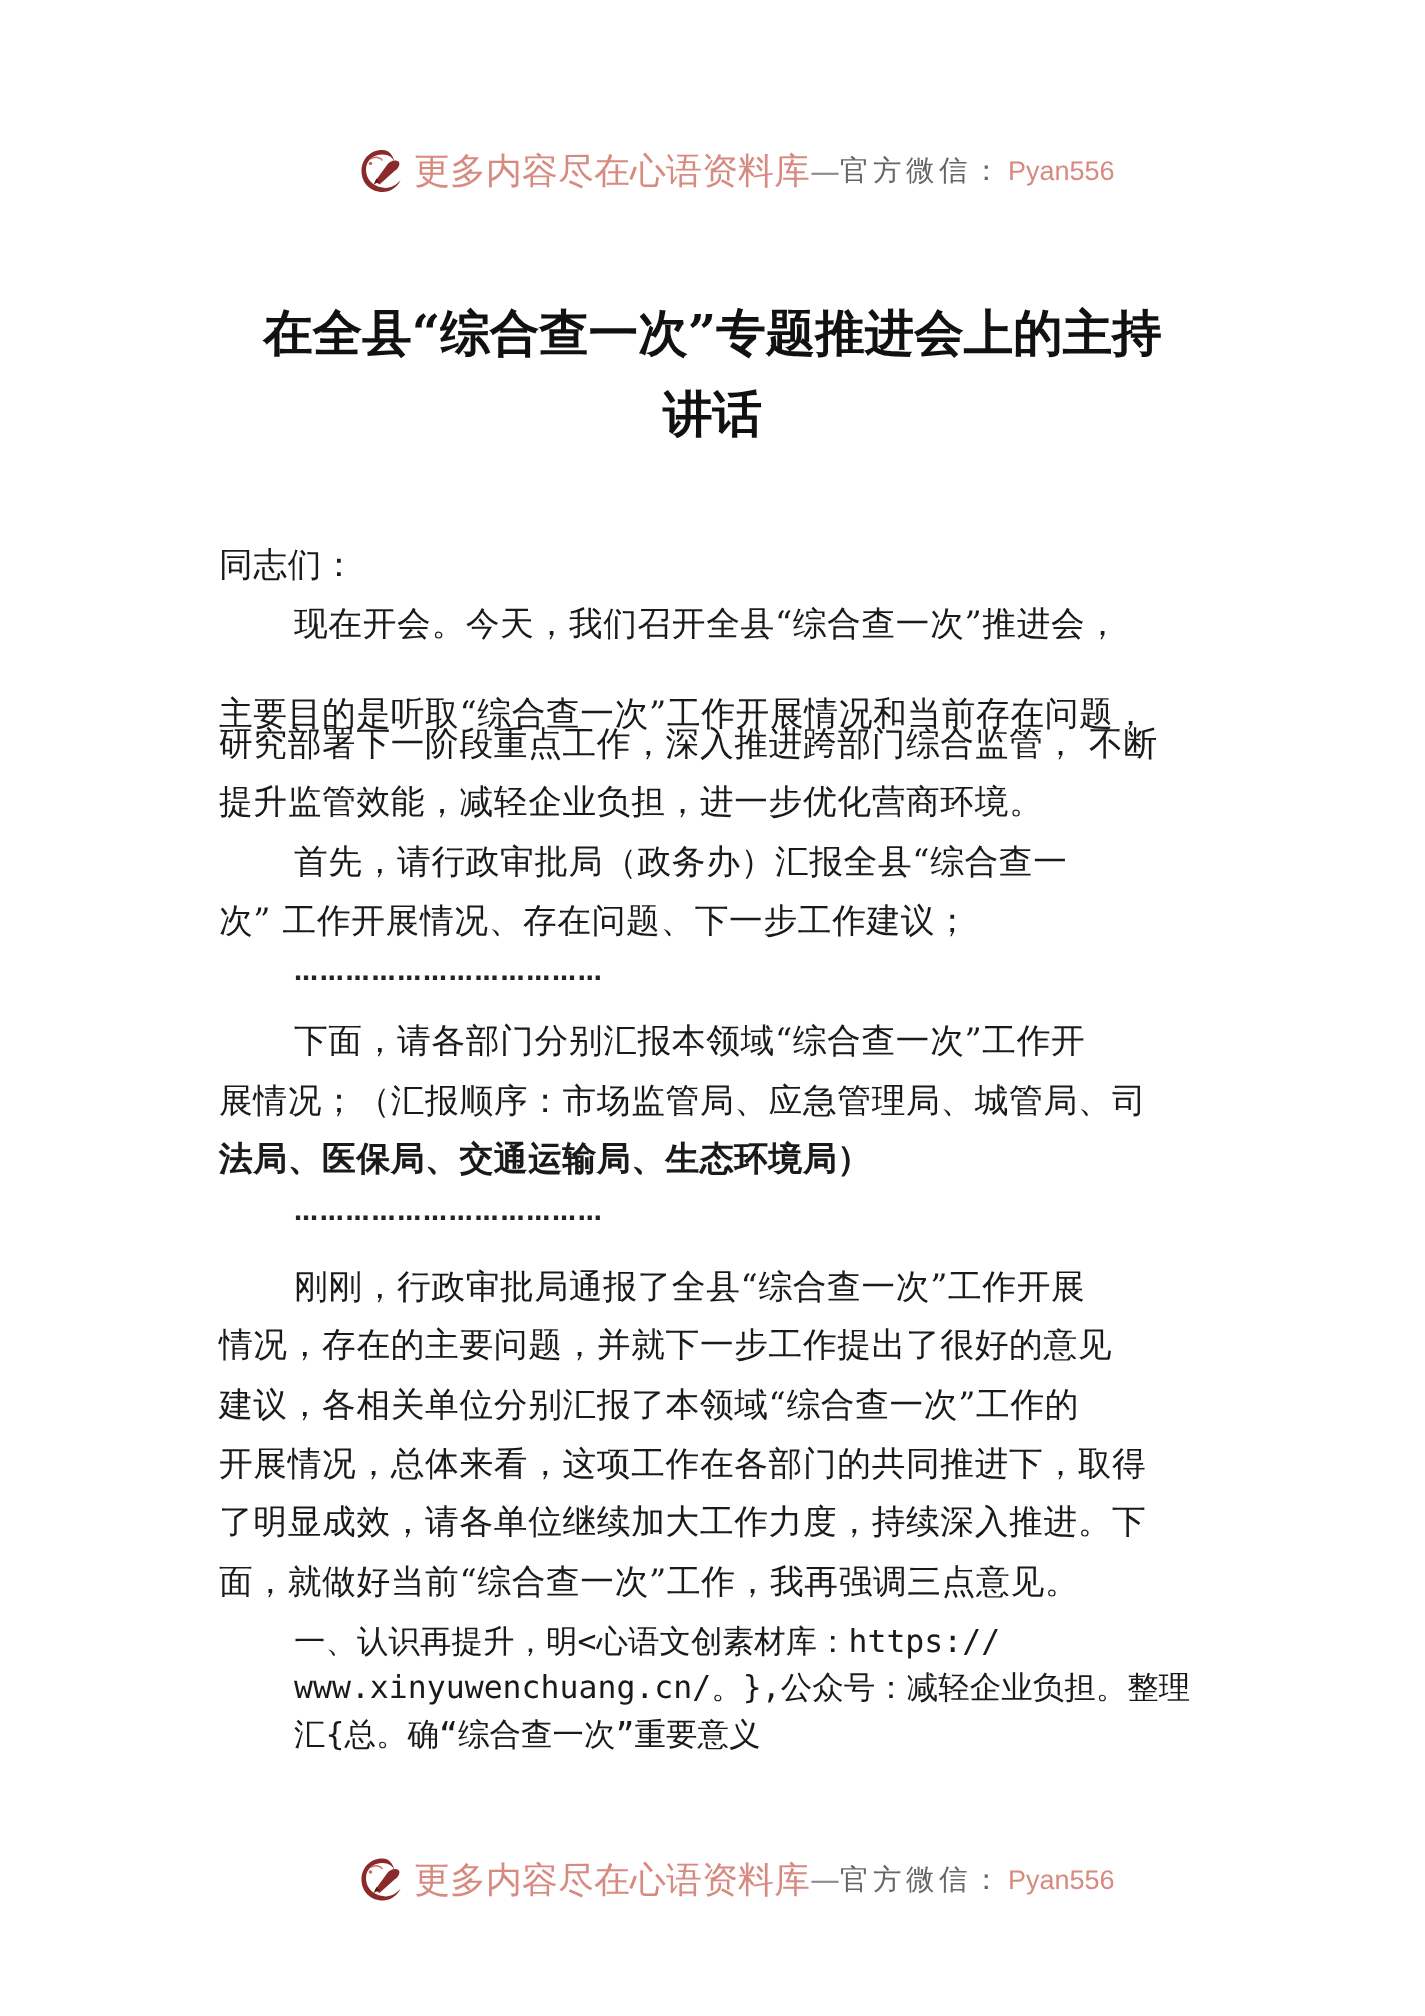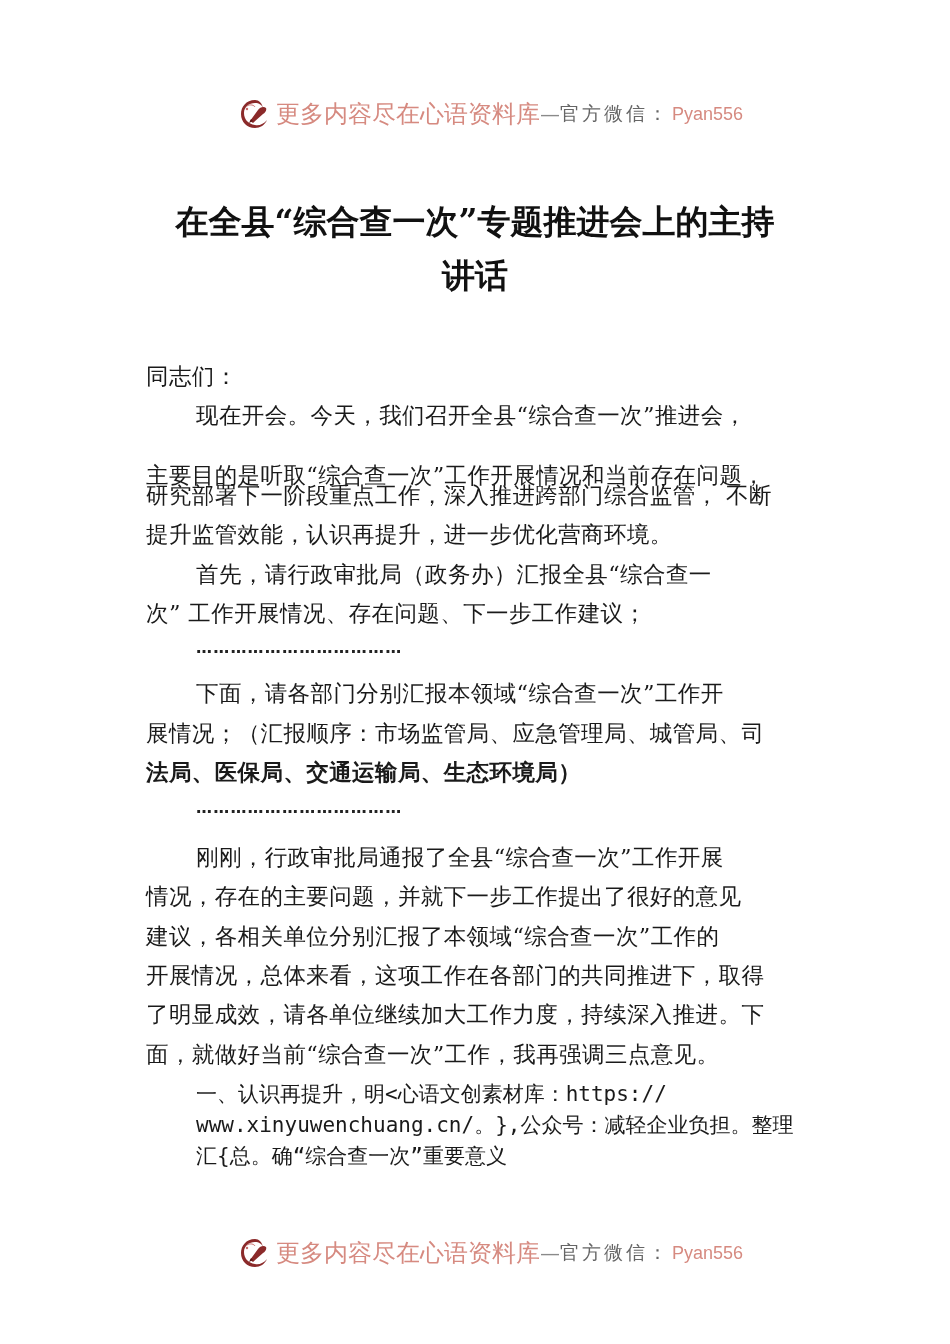--- a/index.html
+++ b/index.html
@@ -111,21 +111,21 @@
 </div>
 
 <div class="title l1">在全县“综合查一次”专题推进会上的主持</div>
 <div class="title l2">讲话</div>
 
 <div class="line" style="left:146px; top:361px;">同志们：</div>
 
 <div class="line" style="left:196px; top:400px;">现在开会。今天，我们召开全县“综合查一次”推进会，</div>
 <div class="line" style="left:146px; top:420px;margin-top:40px;">主要目的是听取“综合查一次”工作开展情况和当前存在问题，</div>
 <div class="line" style="left:146px; top:480px;">研究部署下一阶段重点工作，深入推进跨部门综合监管，  不断</div>
-<div class="line" style="left:146px; top:519px;">提升监管效能，认识再提升，进一步优化营商环境。</div>
+<div class="line" style="left:146px; top:519px;">提升监管效能，减轻企业负担，进一步优化营商环境。</div>
 
 <div class="line" style="left:196px; top:559px;">首先，请行政审批局（政务办）汇报全县“综合查一</div>
 <div class="line" style="left:146px; top:598px;">次”  工作开展情况、存在问题、下一步工作建议；</div>
 
 <div class="dots" style="top:638px;">………………………………</div>
 
 <div class="line" style="left:196px; top:678px;">下面，请各部门分别汇报本领域“综合查一次”工作开</div>
 <div class="line" style="left:146px; top:718px;text-align:center;">展情况；（汇报顺序：市场监管局、应急管理局、城管局、司</div>
 <div class="line" style="left:146px; top:757px;font-weight:bold;">法局、医保局、交通运输局、生态环境局）</div>
 

